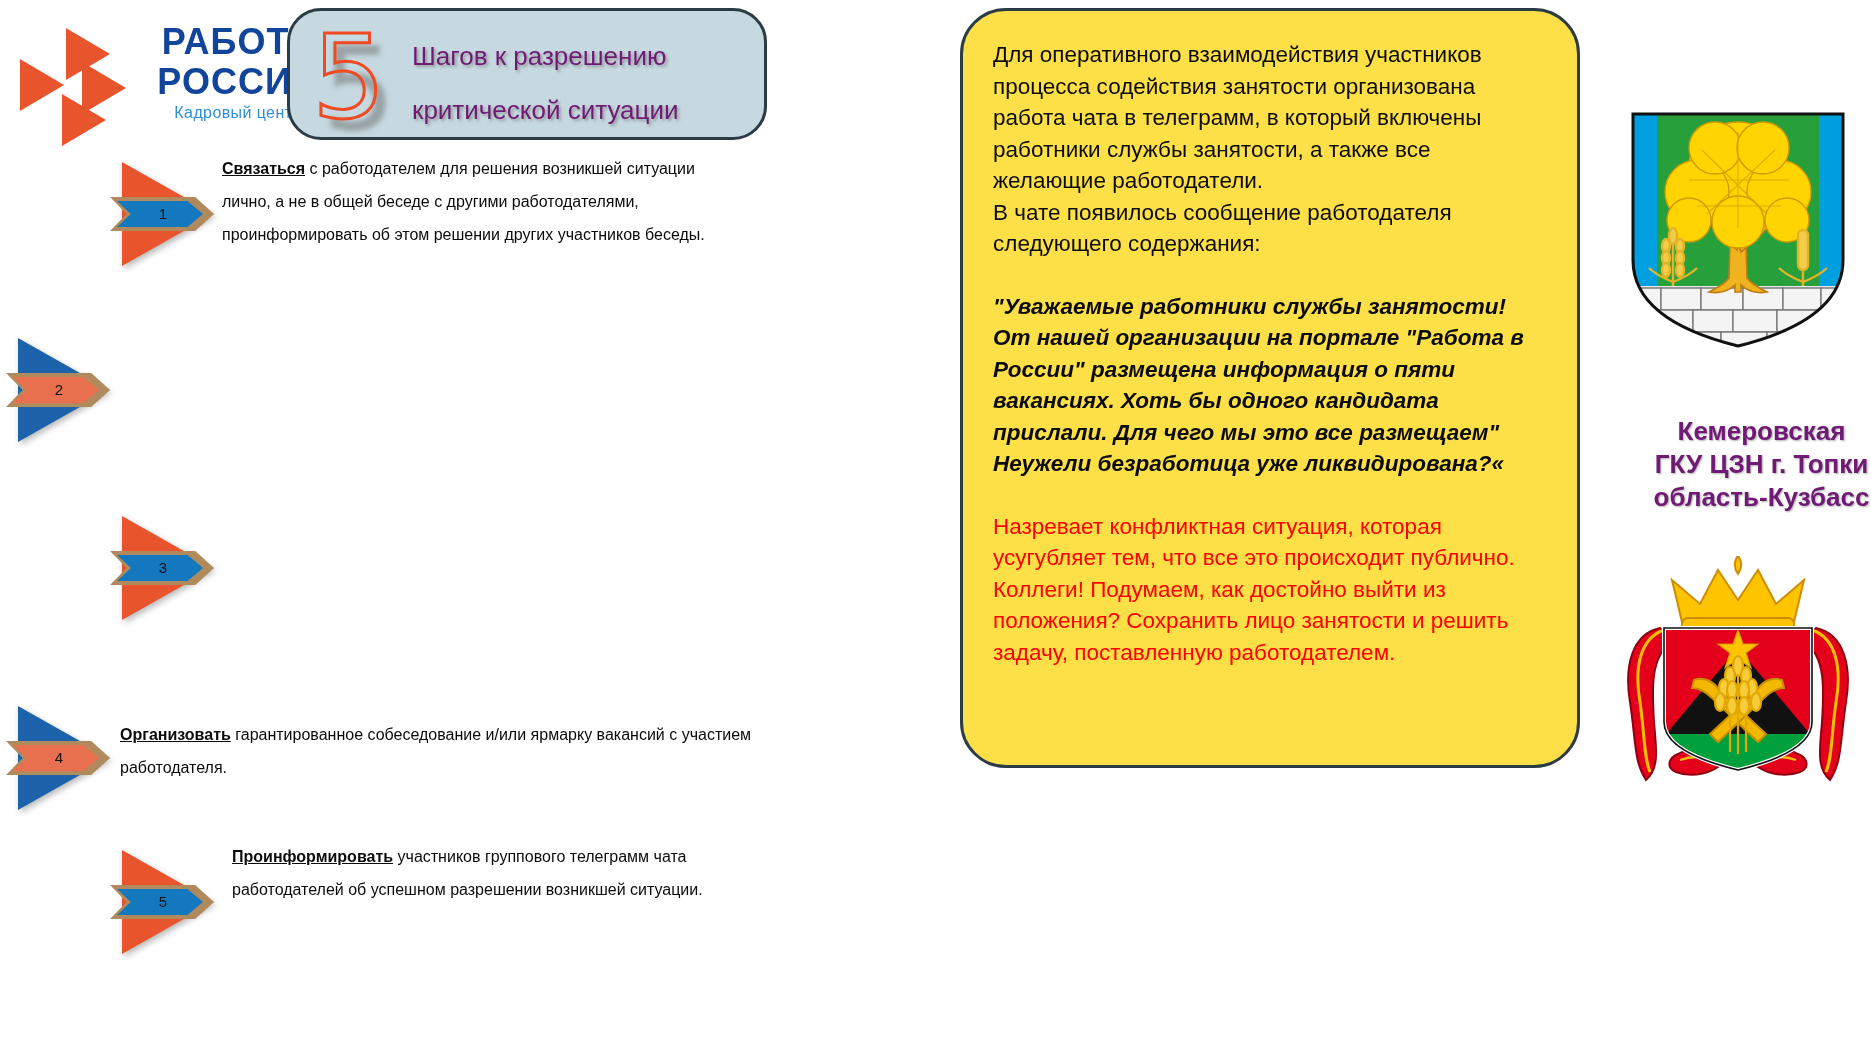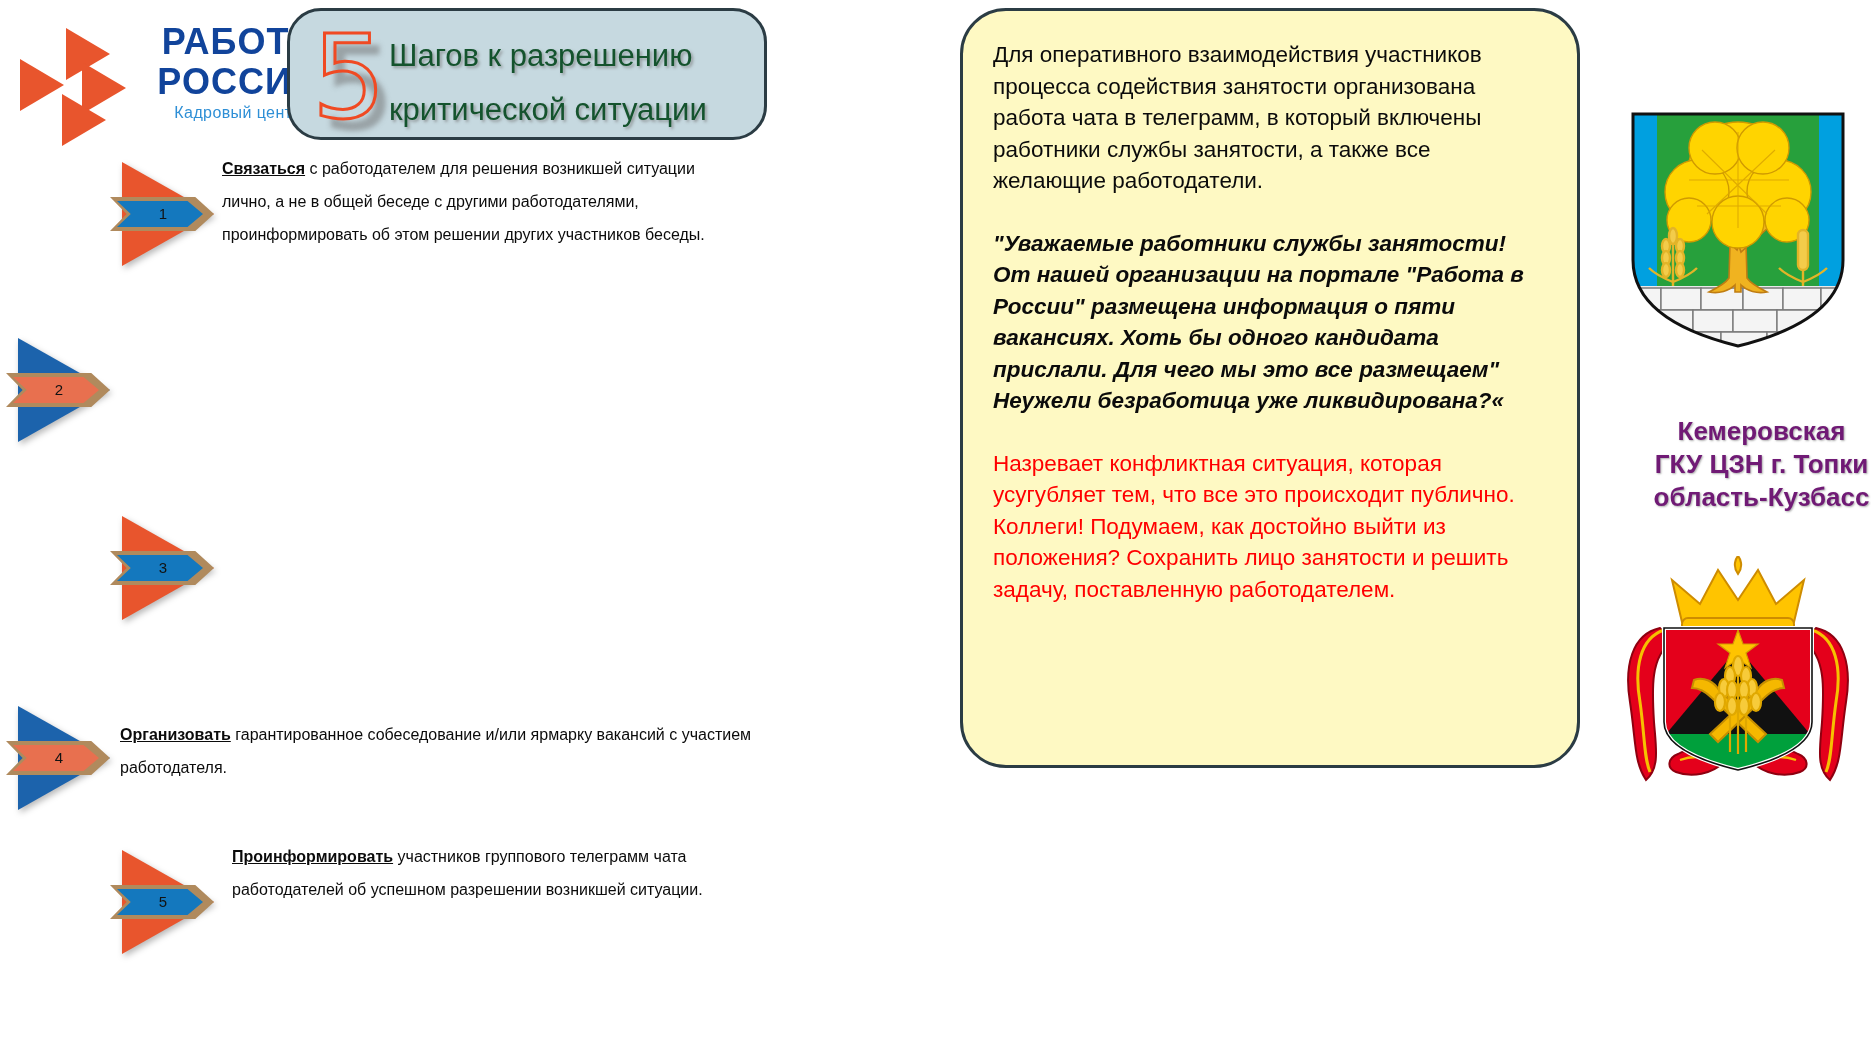--- a/index.html
+++ b/index.html
@@ -92,26 +92,26 @@
     font-size: 116px;
     line-height: 116px;
     font-family: "DejaVu Sans", sans-serif;
     font-weight: normal;
     color: transparent;
     -webkit-text-stroke: 3px #F04A23;
     text-shadow: 10px 12px 5px rgba(110,110,110,0.5);
   }
   .title-text {
     position: absolute;
-    left: 99px;
+    left: 122px;
     top: 18px;
     width: 360px;
-    font-size: 31px;
+    font-size: 26px;
     line-height: 54px;
-    color: #14532d;
+    color: #701a75;
     text-shadow: 2px 2px 3px rgba(120,120,120,0.65);
     font-family: "Liberation Sans", sans-serif;
   }
 
   
   .steps {
     position: absolute;
     left: 0;
     top: 148px;
     width: 950px;
@@ -185,21 +185,21 @@
     text-decoration: underline;
   }
 
   
   .panel {
     position: absolute;
     left: 960px;
     top: 8px;
     width: 620px;
     height: 760px;
-    background: #fef9c3;
+    background: #fde047;
     border: 3px solid #2b3c44;
     border-radius: 46px;
     box-sizing: border-box;
     padding: 28px 44px 20px 30px;
   }
   .panel p {
     margin: 0;
     font-size: 22.5px;
     line-height: 31.5px;
     color: #0b0b0b;
@@ -344,20 +344,21 @@
     </div>
     <div class="step-body" style="position:absolute; left:232px; top:12px; width:510px;">
       <b>Проинформировать</b><span> участников группового телеграмм чата работодателей об успешном разрешении возникшей ситуации.</span>
     </div>
   </div>
 
 </div>
 
 <div class="panel">
   <p>Для оперативного взаимодействия участников процесса содействия занятости организована работа чата в телеграмм, в который включены работники службы занятости, а также все желающие работодатели.</p>
+  <p>В чате появилось сообщение работодателя следующего содержания:</p>
   <div class="gap"></div>
   <p class="quote">"Уважаемые работники службы занятости! От нашей организации на портале "Работа в России" размещена информация о пяти вакансиях. Хоть бы одного кандидата прислали. Для чего мы это все размещаем" Неужели безработица уже ликвидирована?«</p>
   <div class="gap"></div>
   <p class="alert">Назревает конфликтная ситуация, которая усугубляет тем, что все это происходит публично.</p>
   <p class="alert">Коллеги! Подумаем, как достойно выйти из положения? Сохранить лицо занятости и решить задачу, поставленную работодателем.</p>
 </div>
 
 <div class="emblem-col">
 
   <div class="topki-crest">

